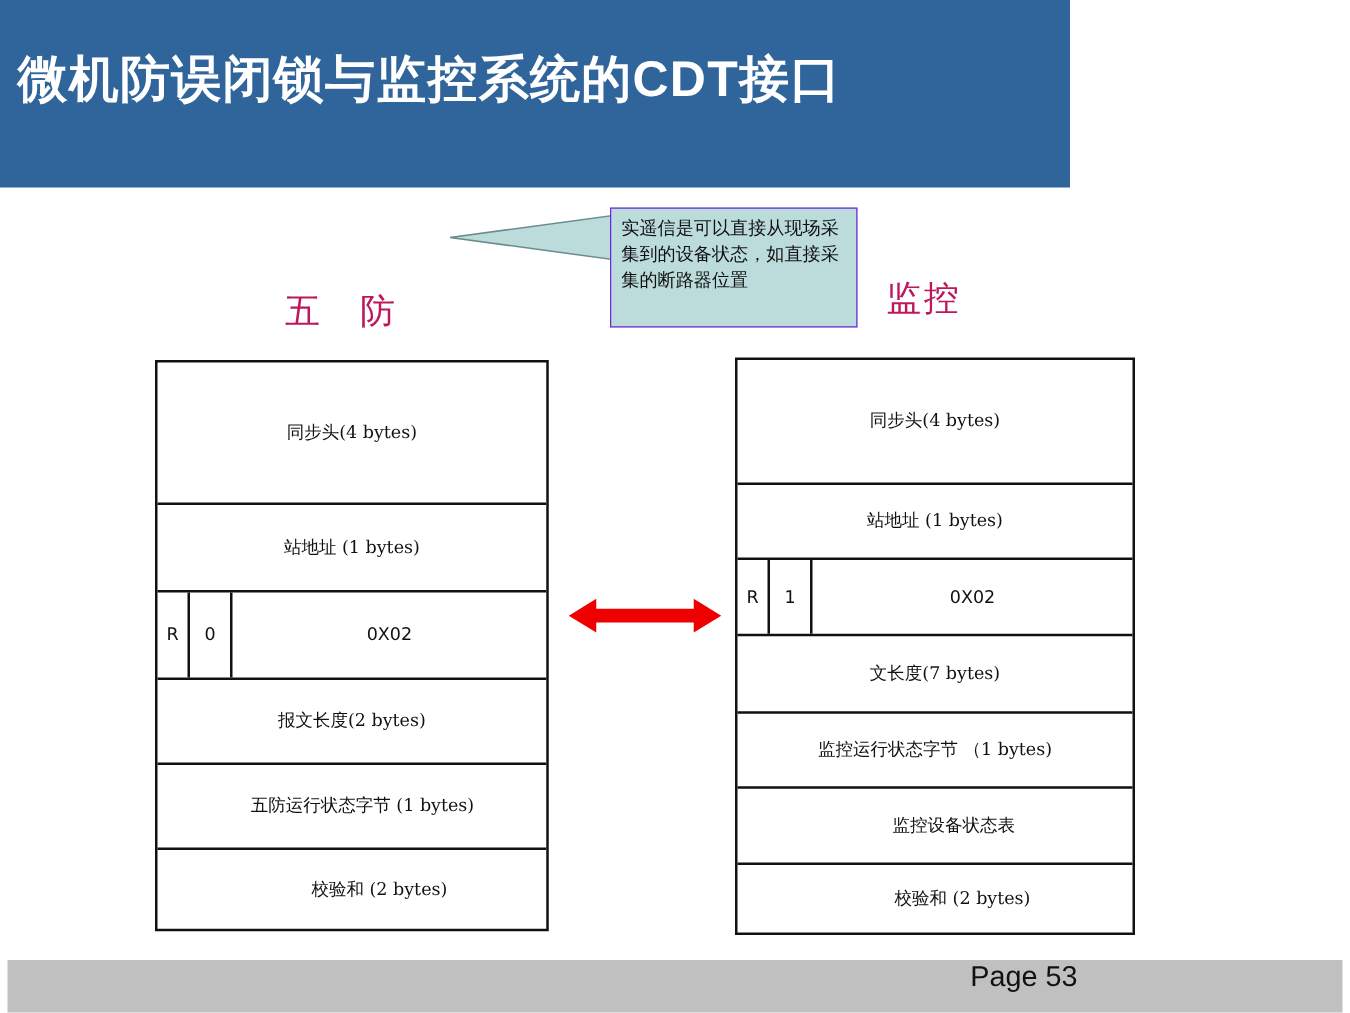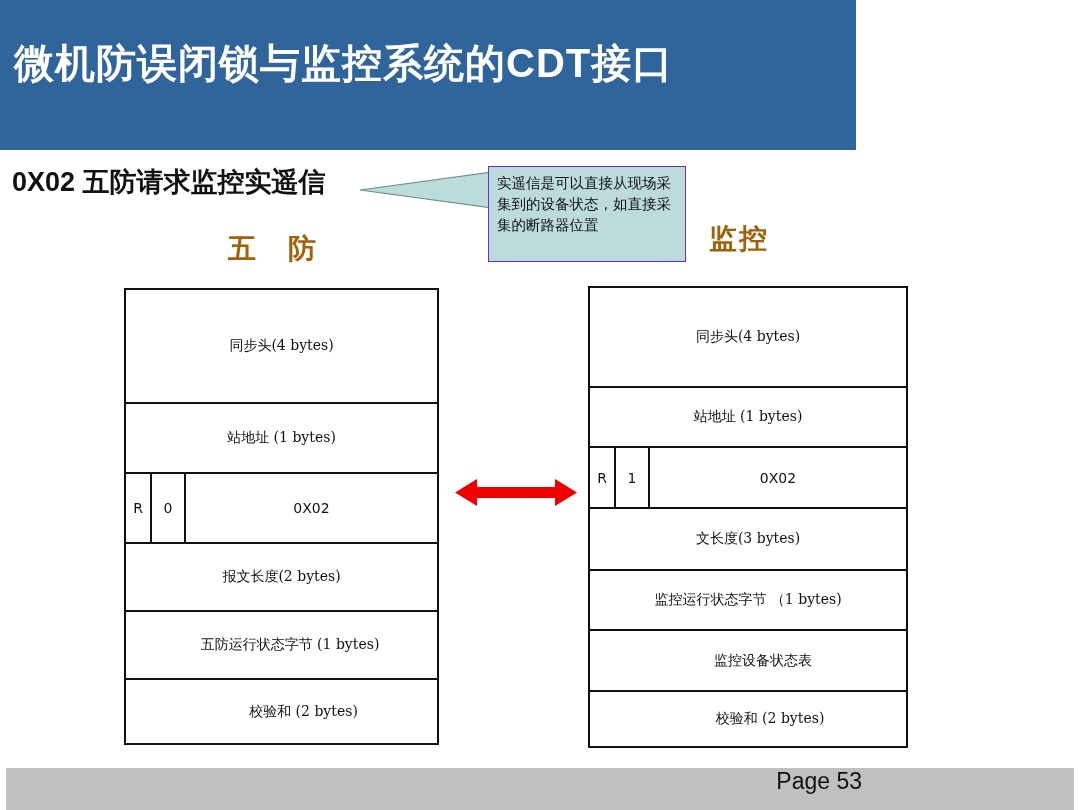--- a/index.html
+++ b/index.html
@@ -39,23 +39,22 @@
   }
   .callout-text{
     position:absolute;left:8px;top:6px;width:184px;
     font-size:14.5px;line-height:21px;color:#111;
     font-family:"DejaVu Sans","Liberation Sans",sans-serif;
   }
   .callout-tail{position:absolute;left:360px;top:170px;width:135px;height:40px;}
 
   
   .col-head{
-    position:absolute;font-size:28px;color:#a16207;white-space:nowrap;
+    position:absolute;font-size:28px;color:#be185d;white-space:nowrap;
     letter-spacing:2px;
-    font-weight:bold;
   }
   .col-head-left{left:228px;top:230px;}
   .col-head-right{left:709px;top:220px;}
 
   
   .frame{
     position:absolute;box-sizing:border-box;
     border:2px solid #111;background:#fff;
   }
   .frame-left{left:124px;top:288px;width:315px;height:457px;}
@@ -103,21 +102,20 @@
   }
 </style>
 </head>
 <body>
 
 <div class="slide">
 
   <div class="title-bar"></div>
   <div class="title-text">微机防误闭锁与监控系统的CDT接口</div>
 
-  <div class="subtitle">0X02 五防请求监控实遥信</div>
 
   <svg class="callout-tail" viewBox="0 0 135 40" preserveAspectRatio="none">
     <polygon points="0,20 133,2 133,38" fill="#bcdcdc" stroke="#6b8c8c" stroke-width="1.2"></polygon>
   </svg>
 
   <div class="callout">
     <div class="callout-text">实遥信是可以直接从现场采集到的设备状态，如直接采集的断路器位置</div>
   </div>
 
   <div class="col-head col-head-left">五　防</div>
@@ -164,21 +162,21 @@
           <span class="mono-label">R</span>
         </div>
         <div class="cell cell-bit">
           <span class="mono-label">1</span>
         </div>
         <div class="cell cell-code">
           <span class="mono-label">0X02</span>
         </div>
       </div>
       <div class="row" style="height: 62px;">
-        <span class="row-label">文长度(3 bytes)</span>
+        <span class="row-label">文长度(7 bytes)</span>
       </div>
       <div class="row" style="height: 60px;">
         <span class="row-label">监控运行状态字节 （1 bytes)</span>
       </div>
       <div class="row" style="height: 61px; padding-left: 30px;">
         <span class="row-label">监控设备状态表</span>
       </div>
       <div class="row" style="height: 54px;">
         <span class="row-label">校验和 (2 bytes)</span>
       </div>

